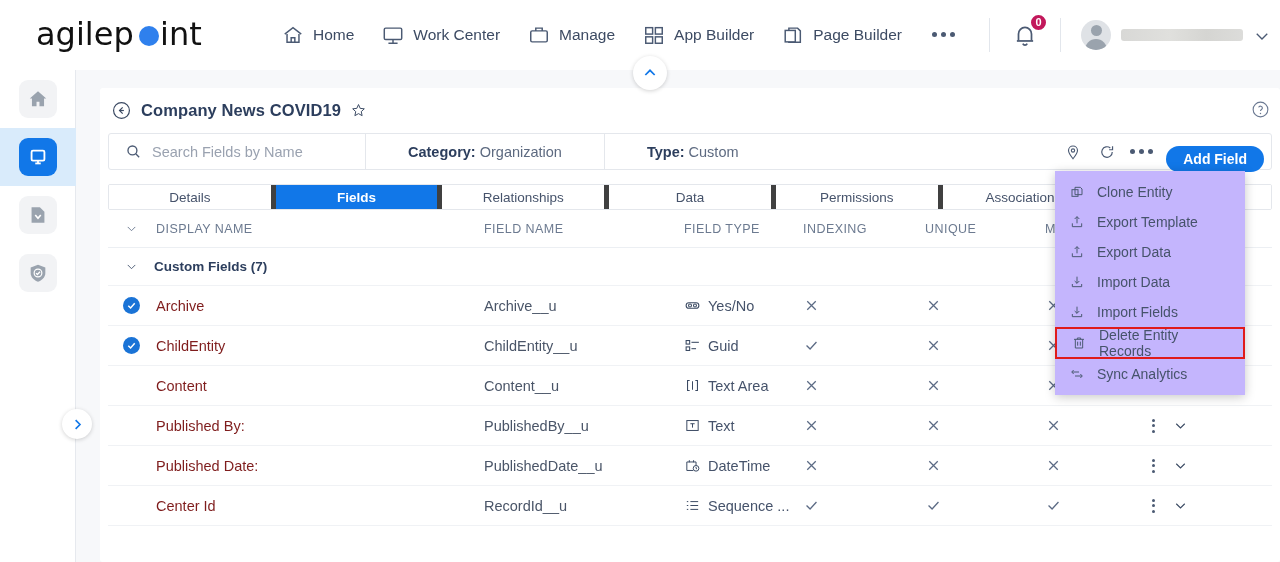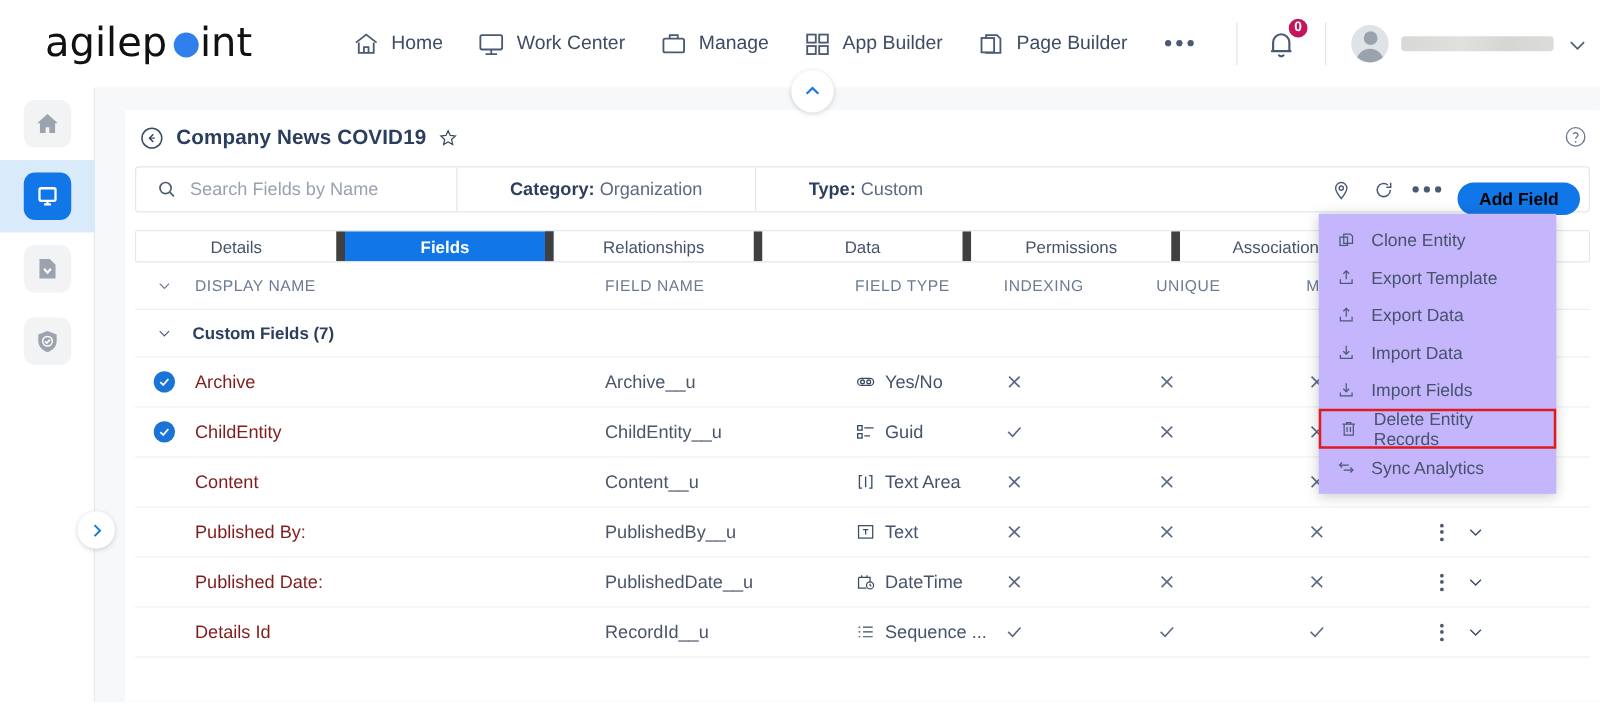--- a/index.html
+++ b/index.html
@@ -113,32 +113,32 @@
     border:none;outline:none;font-size:14.5px;color:#8b94a3;
     font-family:"Liberation Sans", sans-serif;width:180px;background:transparent;
   }
   .search-input::placeholder{color:#9aa2b0;}
   .vsep{width:1px;height:35px;background:#e4e7ec;}
   .meta{padding:0 18px;font-size:14.5px;color:#5d6a80;white-space:nowrap;}
   .meta b{color:#2c3e5d;font-weight:bold;}
   .bar-actions{margin-left:auto;display:flex;align-items:center;gap:0px;padding-right:7px;}
   .icon-btn{width:34px;height:34px;display:flex;align-items:center;justify-content:center;cursor:pointer;}
   .addfield{
-    height:26px;padding:0 17px;border-radius:13px;background:#1177e8;color:#000000;
+    height:26px;padding:0 17px;border-radius:13px;background:#1177e8;color:#ffffff;
     font-size:14px;font-weight:bold;border:none;cursor:pointer;display:flex;align-items:center;
     font-family:"Liberation Sans", sans-serif; margin-left:8px; white-space:nowrap;margin-top:14px;
   }
 
   
   .tabs{
     display:flex;margin:14px 8px 0 8px;border:1px solid #e4e7ec;border-radius:2px;overflow:hidden;height:26px;
   }
   .tab{
     flex:1;display:flex;align-items:center;justify-content:center;
-    font-size:13.5px;color:#4a5costume;color:#46536b;border-right:7px solid #404040;cursor:pointer;
+    font-size:13.5px;color:#4a5costume;color:#46536b;border-right:5px solid #404040;cursor:pointer;
     background:#fff; white-space:nowrap;
   }
   .tab:last-child{border-right:none;}
   .tab.active{background:#1177e8;color:#fff;font-weight:bold;}
 
   
   .tbl{margin:0 8px;width:1164px;}
   .thead{
     display:flex;align-items:center;height:38px;border-bottom:1px solid #eceff3;
     font-size:12.5px;color:#6c7a90;letter-spacing:.45px;
@@ -649,21 +649,21 @@
             <span>
               <svg viewBox="0 0 24 24" width="17" height="17" fill="none" stroke="#3b4a63" stroke-width="1.6">
                   <path d="M6 9.5 L12 15.5 L18 9.5"></path>
                 </svg>
             </span>
           </div>
         </div>
 
         <div class="trow">
           <div class="c-sel"></div>
-          <div class="c-name"><span class="fieldlink">Details Id</span></div>
+          <div class="c-name"><span class="fieldlink">Center Id</span></div>
           <div class="c-fname"><span class="fieldname">RecordId__u</span></div>
           <div class="c-ftype">
             <span>
               <svg viewBox="0 0 24 24" width="17" height="17" fill="none" stroke="#3b4a63" stroke-width="1.4">
                 <path d="M4 6.5 H6 M4 12 H6 M4 17.5 H6"></path>
                   <path d="M9 6.5 H20 M9 12 H20 M9 17.5 H20"></path>
               </svg>
             </span>
             <span>Sequence ...</span>
           </div>

